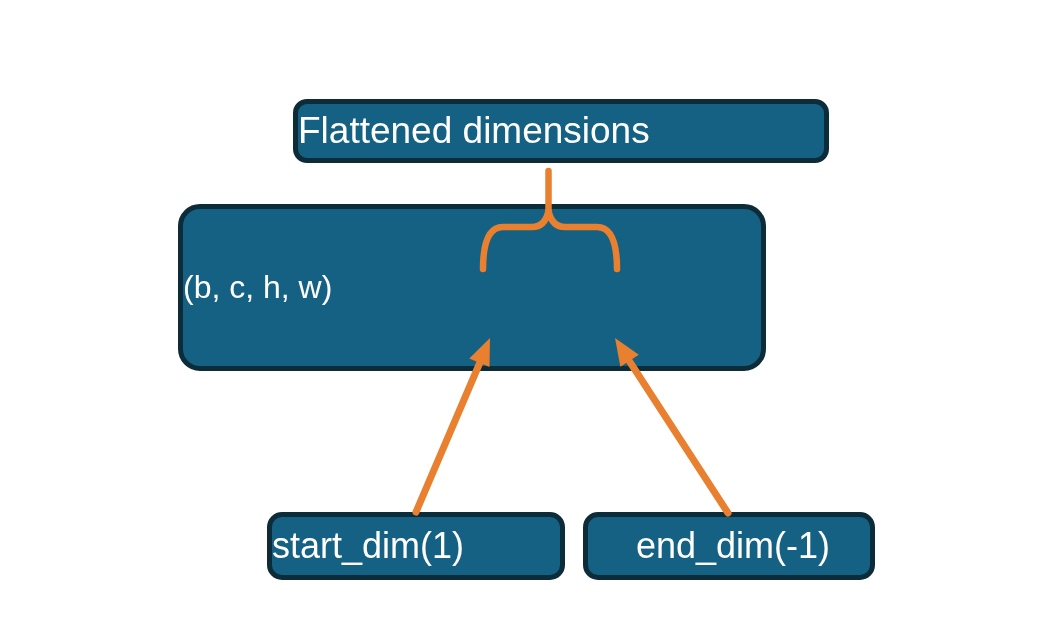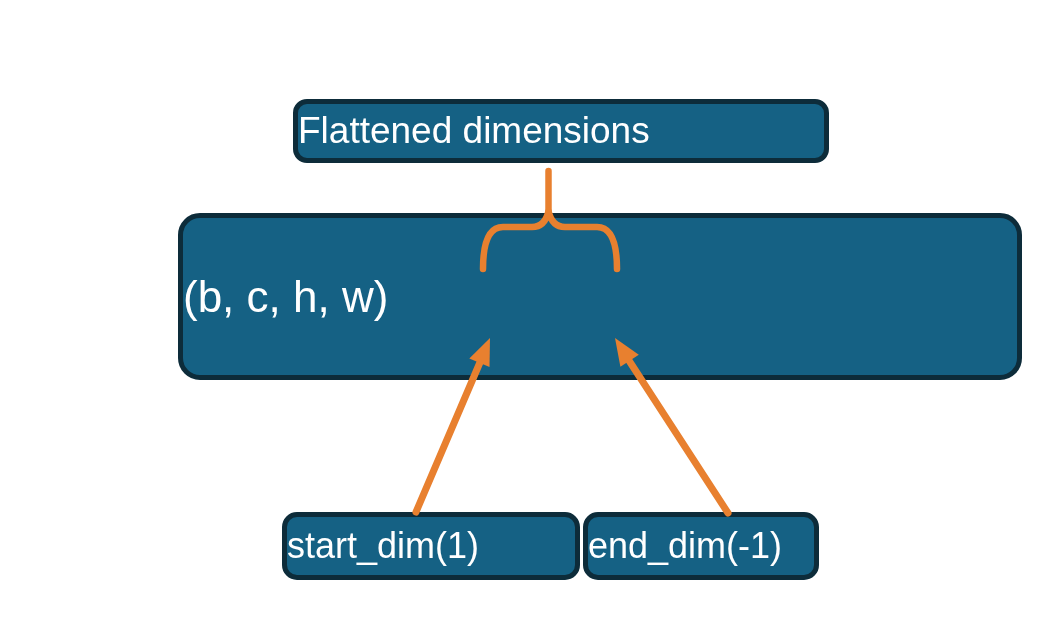--- a/index.html
+++ b/index.html
@@ -26,37 +26,37 @@
     white-space: nowrap;
     z-index: 1;
   }
   .box-flattened {
     left: 293px; top: 99px;
     width: 536px; height: 64px;
     border-radius: 14px;
     font-size: 37px;
   }
   .box-tensor {
-    left: 178px; top: 213px;
-    width: 844px; height: 167px;
+    left: 178px; top: 204px;
+    width: 588px; height: 167px;
     border-radius: 22px;
-    font-size: 44px;
+    font-size: 32px;
   }
   .box-start-dim {
     left: 267px; top: 512px;
     width: 298px; height: 68px;
     border-radius: 15px;
     font-size: 36px;
-    margin-left: 15px;
   }
   .box-end-dim {
     left: 583px; top: 512px;
-    width: 236px; height: 68px;
+    width: 292px; height: 68px;
     border-radius: 15px;
     font-size: 36px;
+    padding-left: 48px;
   }
   .overlay {
     position: absolute;
     left: 0; top: 0;
     width: 1038px;
     height: 632px;
     z-index: 2;
     pointer-events: none;
   }
 </style>

